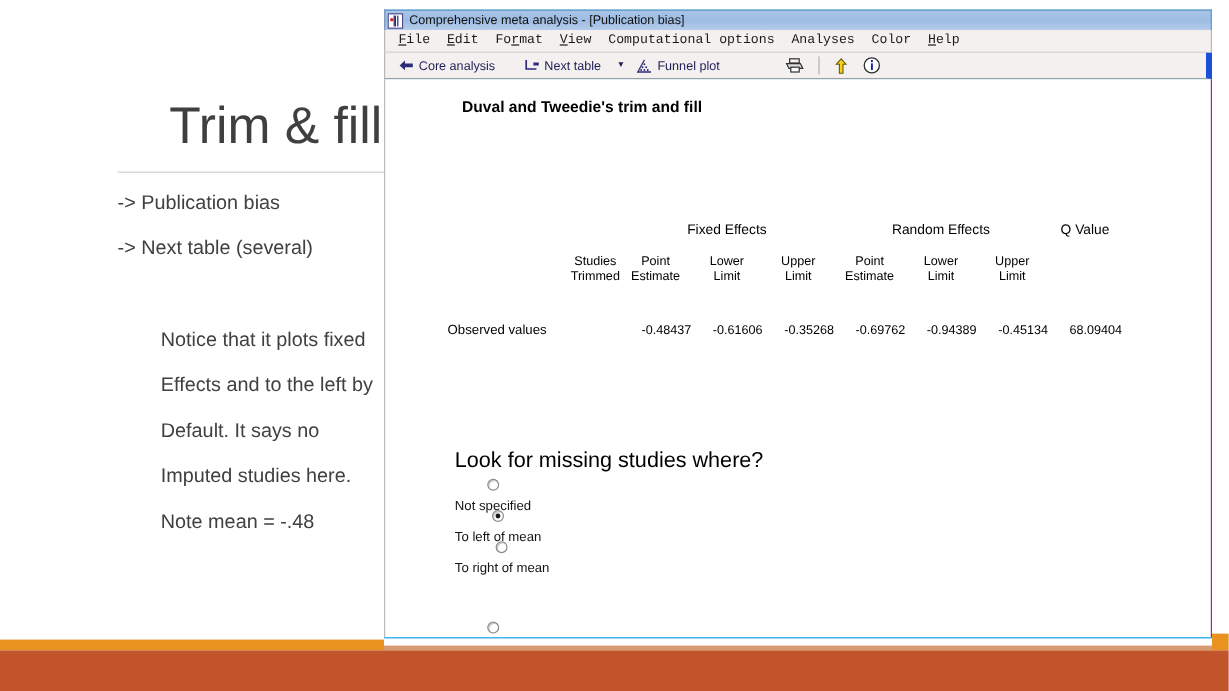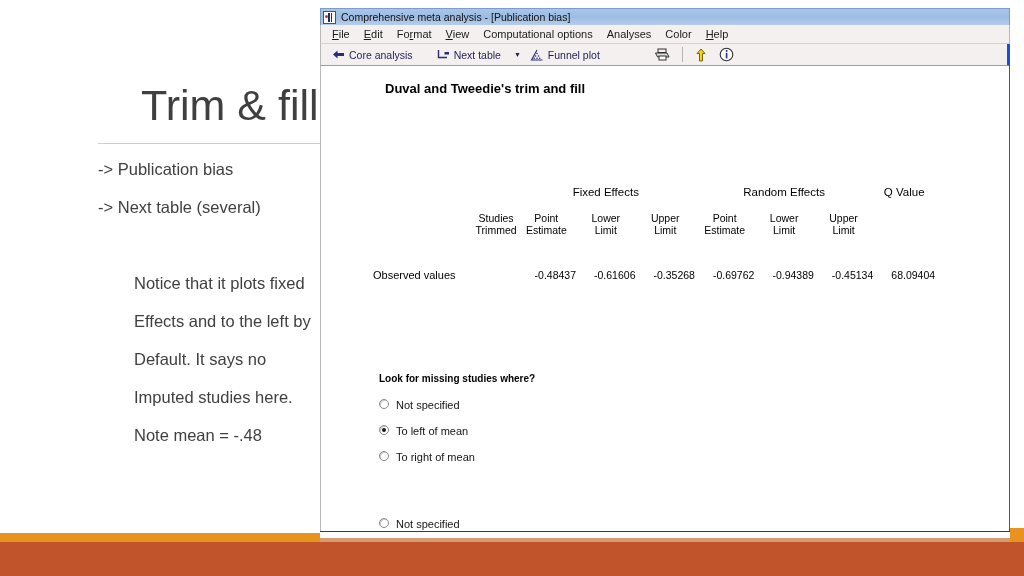--- a/index.html
+++ b/index.html
@@ -86,21 +86,21 @@
     background: #d79a72;
   }
 
   
   .app-window {
     position: absolute;
     left: 320px;
     top: 8px;
     width: 690px;
     height: 524px;
-    background: #14532d;
+    background: #0ea5e9;
     box-sizing: border-box;
   }
   .titlebar {
     position: relative;
     height: 17px;
     background: linear-gradient(to bottom, #a9c6e8 0%, #9dbce2 50%, #b6cdeb 100%);
     border: 1px solid #7e9cc4;
     border-bottom: none;
     box-sizing: border-box;
     display: flex;
@@ -148,34 +148,35 @@
     height: 19px;
     background: #f3f0ef;
     border-left: 1px solid #b8b8b8;
     border-right: 1px solid #b8b8b8;
     border-bottom: 1px solid #d6d2d0;
     box-sizing: border-box;
     display: flex;
     align-items: center;
     padding-left: 9px;
     gap: 10px;
+    font-family: Liberation Mono, monospace;
   }
   .menu-item {
     font-size: 11px;
     color: #1b1b1b;
     white-space: nowrap;
     padding: 1px 2px;
     cursor: default;
   }
   .menu-item .mn { text-decoration: underline; }
   .toolbar {
     height: 22px;
     background: #f3f0ef;
     border-left: 1px solid #b8b8b8;
-    border-right: 3px solid #1d4ed8;
+    border-right: 5px solid #1d4ed8;
     border-bottom: 1px solid #9e9e9e;
     box-sizing: border-box;
     display: flex;
     align-items: center;
     padding-left: 6px;
     gap: 2px;
   }
   .tb-btn {
     display: flex;
     align-items: center;
@@ -255,34 +256,35 @@
   .num {
     text-align: right;
     padding-left: 18px !important;
     font-size: 10.5px;
   }
   .r-obs td { padding-bottom: 2px !important; }
 
   
   .q-head {
     position: absolute;
-    font-size: 10px;
-    font-weight: bold;
+    font-size: 18px;
+    font-weight: normal;
     color: #000;
     white-space: nowrap;
   }
   .radio-row {
     position: absolute;
     display: flex;
-    align-items: flex-start;
+    align-items: center;
     gap: 7px;
     font-size: 11px;
     color: #141414;
     white-space: nowrap;
     cursor: default;
+    flex-direction: column;
   }
   .radio {
     width: 10px;
     height: 10px;
     border-radius: 50%;
     background: #ffffff;
     border: 1px solid #8a8a8a;
     box-shadow: inset 1px 1px 0 #c9c9c9;
     box-sizing: border-box;
     position: relative;

